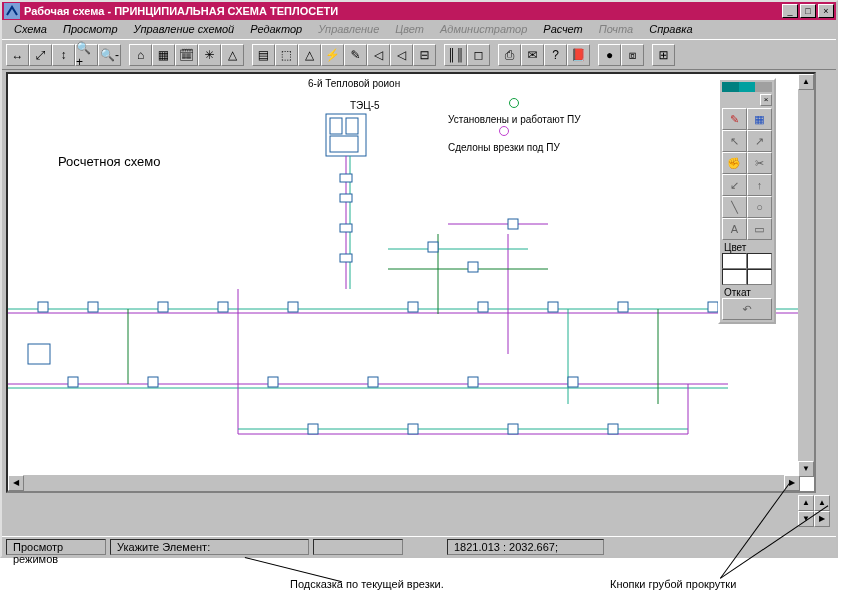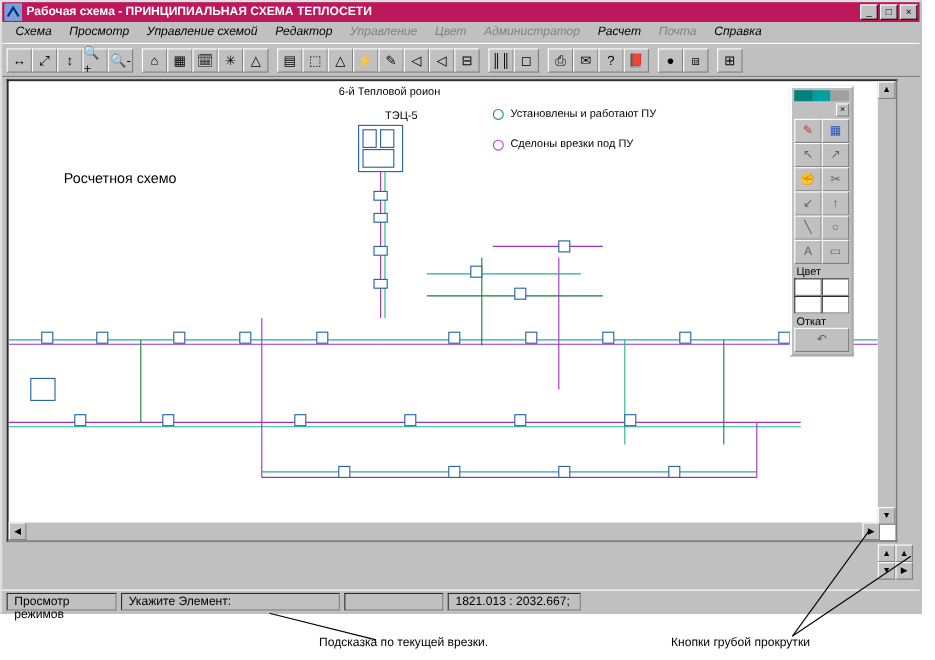--- a/index.html
+++ b/index.html
@@ -143,21 +143,21 @@
   }
   .status-cell {
     border: 1px inset #808080;
     height: 16px;
     padding: 1px 6px;
     font-size: 11px;
   }
   .sc1 { width: 100px; }
   .sc2 { width: 199px; }
   .sc3 { width: 90px; }
-  .sc4 { width: 121px; }
+  .sc4 { width: 157px; margin-left: 40px; }
   .annotation {
     position: absolute;
     font-size: 11px;
     color: #000;
   }
   .arrow-line {
     position: absolute;
     border-top: 1px solid #000;
     transform-origin: 0 0;
   }
@@ -212,20 +212,21 @@
     border: 1px inset #808080;
     background: #fff;
   }
   
   .legend-item {
     position: absolute;
     display: flex;
     align-items: center;
     gap: 6px;
     font-size: 10px;
+    flex-direction: column;
   }
   .legend-circle {
     width: 10px; height: 10px;
     border-radius: 50%;
     border: 1px solid;
   }
   .schematic-label {
     position: absolute;
     font-size: 12px;
   }

